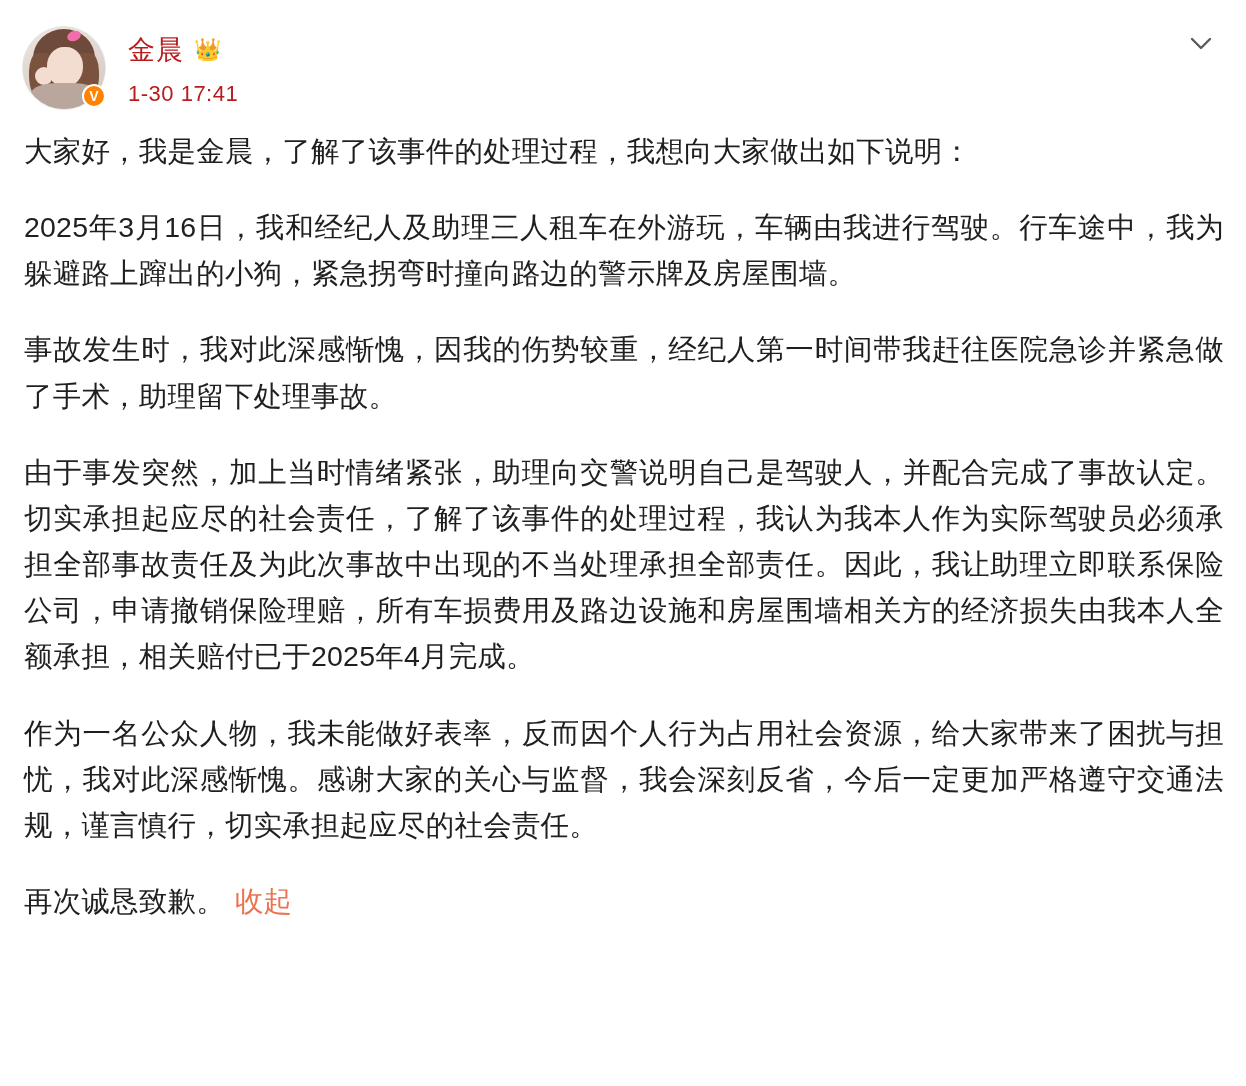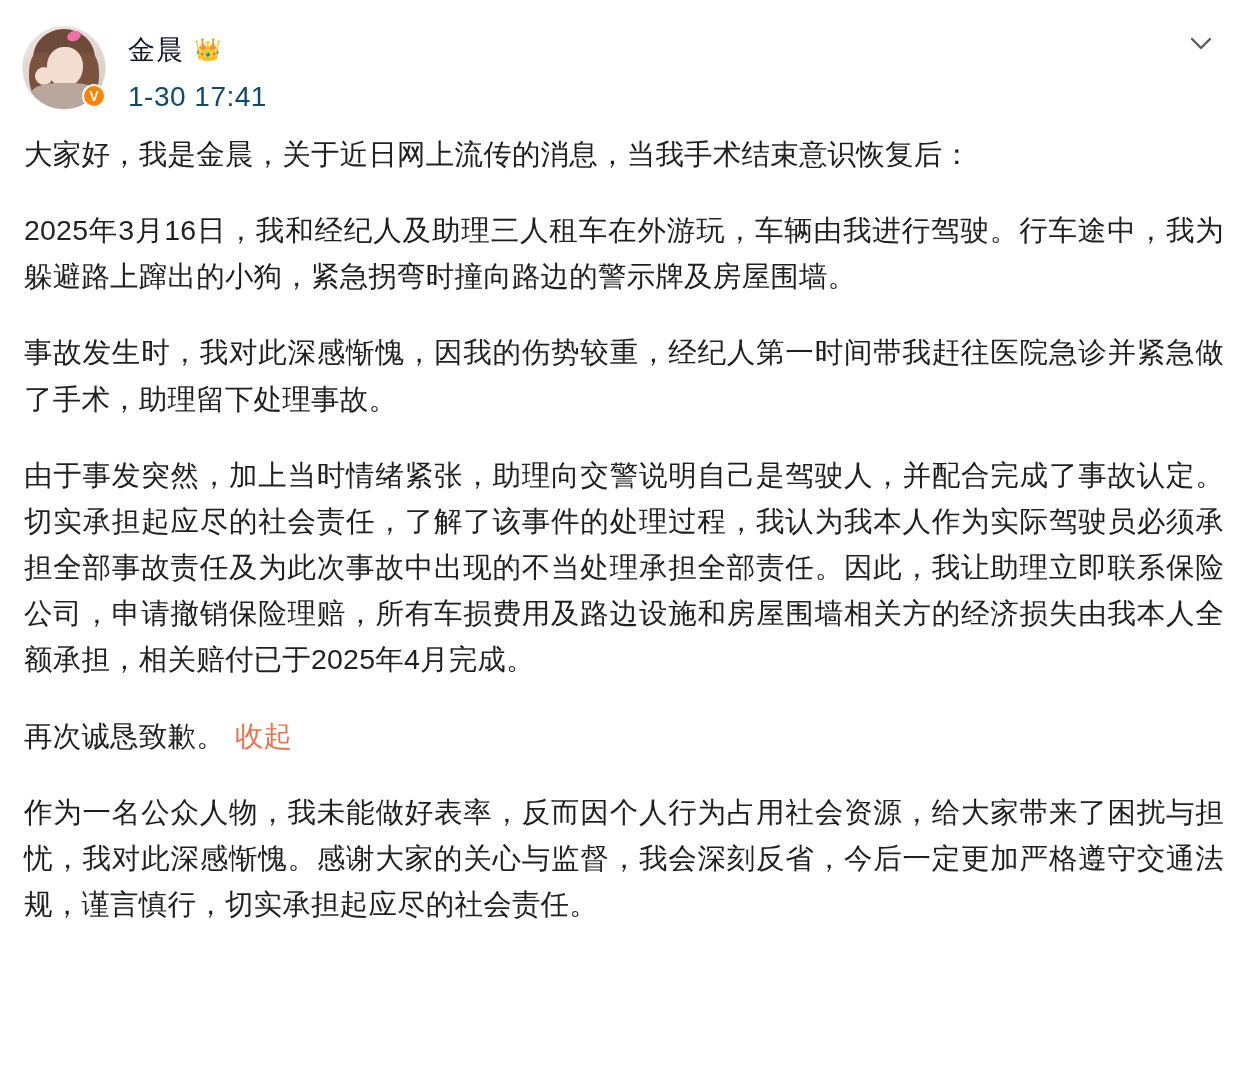--- a/index.html
+++ b/index.html
@@ -132,32 +132,32 @@
   .meta {
     margin-left: 22px;
     padding-top: 14px;
   }
   .name-row {
     display: flex;
     align-items: center;
   }
   .username {
     font-size: 27px;
-    color: #0f172a;
+    color: #b91c1c;
     letter-spacing: 1px;
   }
   .crown {
     margin-left: 10px;
     font-size: 22px;
     line-height: 1;
   }
   .timestamp {
     margin-top: 13px;
-    font-size: 28px;
-    color: #0c4a6e;
+    font-size: 22px;
+    color: #b91c1c;
     letter-spacing: 0.5px;
   }
   .chevron {
     position: absolute;
     right: 28px;
     top: 26px;
     width: 34px;
     height: 34px;
     cursor: pointer;
   }
@@ -211,23 +211,23 @@
     </div>
   </div>
 
   <div class="chevron">
     <svg width="34" height="34" viewBox="0 0 34 34" aria-hidden="true">
       <polyline points="8,13 17,22 26,13" fill="none" stroke="#5a5a5f" stroke-width="2.4" stroke-linecap="round" stroke-linejoin="round"></polyline>
     </svg>
   </div>
 
   <div class="body">
-    <p class="para">大家好，我是金晨，关于近日网上流传的消息，当我手术结束意识恢复后：</p>
+    <p class="para">大家好，我是金晨，了解了该事件的处理过程，我想向大家做出如下说明：</p>
     <p class="para">2025年3月16日，我和经纪人及助理三人租车在外游玩，车辆由我进行驾驶。行车途中，我为躲避路上蹿出的小狗，紧急拐弯时撞向路边的警示牌及房屋围墙。</p>
     <p class="para">事故发生时，我对此深感惭愧，因我的伤势较重，经纪人第一时间带我赶往医院急诊并紧急做了手术，助理留下处理事故。</p>
     <p class="para">由于事发突然，加上当时情绪紧张，助理向交警说明自己是驾驶人，并配合完成了事故认定。切实承担起应尽的社会责任，了解了该事件的处理过程，我认为我本人作为实际驾驶员必须承担全部事故责任及为此次事故中出现的不当处理承担全部责任。因此，我让助理立即联系保险公司，申请撤销保险理赔，所有车损费用及路边设施和房屋围墙相关方的经济损失由我本人全额承担，相关赔付已于2025年4月完成。</p>
+    <p class="para">作为一名公众人物，我未能做好表率，反而因个人行为占用社会资源，给大家带来了困扰与担忧，我对此深感惭愧。感谢大家的关心与监督，我会深刻反省，今后一定更加严格遵守交通法规，谨言慎行，切实承担起应尽的社会责任。</p>
     <p class="para">
       <span>再次诚恳致歉。</span><span class="collapse-link">收起</span>
     </p>
-    <p class="para">作为一名公众人物，我未能做好表率，反而因个人行为占用社会资源，给大家带来了困扰与担忧，我对此深感惭愧。感谢大家的关心与监督，我会深刻反省，今后一定更加严格遵守交通法规，谨言慎行，切实承担起应尽的社会责任。</p>
   </div>
 
 </div>
 
 </body></html>

